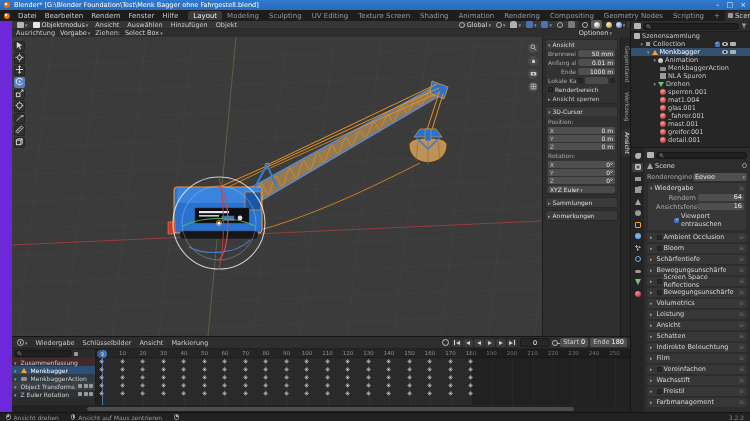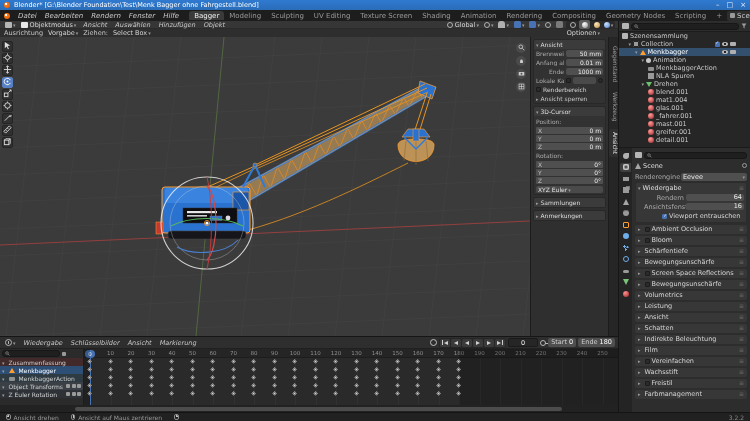--- a/index.html
+++ b/index.html
@@ -13,30 +13,30 @@
 
   
   .titlebar{height:10px;background:linear-gradient(#2f7ad0,#2a6cb8);display:flex;align-items:center;padding:0 4px;color:#fff;}
   .blogo{width:6px;height:6px;border-radius:50%;background:radial-gradient(circle at 35% 35%,#fff 1px,#ff7a1a 1px,#e05a00 100%);margin-right:4px;flex:none;}
   .titlebar .title{font-size:6.5px;white-space:nowrap;overflow:hidden;}
   .winbtns{margin-left:auto;display:flex;gap:7px;font-size:7px;line-height:10px;color:#eaf2ff;}
   .winbtns span{cursor:default;}
 
   
   .topbar{height:11px;background:#1d1d1d;display:flex;align-items:center;padding:0 4px;white-space:nowrap;}
-  .menu-item{padding:0 4px;color:#c9c9c9;font-style:italic;}
+  .menu-item{padding:0 4px;color:#c9c9c9;}
   .ws-tabs{display:flex;margin-left:6px;}
   .ws-tab{padding:1px 5px 0;color:#999;border-radius:3px 3px 0 0;}
   .ws-tab.active{background:#3a3a3a;color:#efefef;}
   .topbar-right{margin-left:auto;display:flex;gap:4px;align-items:center;}
   .pill{display:flex;align-items:center;gap:2px;background:#2e2e2e;border-radius:2px;padding:1px 3px;color:#cfcfcf;}
   .mini-ico{width:5px;height:5px;background:#9a9a9a;border-radius:1px;display:inline-block;}
 
   .main{display:flex;}
-  .left-stack{width:618px;}
+  .left-stack{width:618px;margin-left:12px;}
   .right-col{width:132px;background:#262626;border-left:1px solid #161616;}
 
   
   .rowA{height:8px;background:#363636;display:flex;align-items:center;padding:0 3px;gap:1px;font-size:6.5px;border-bottom:1px solid #2a2a2a;}
   .rowB{height:8px;background:#2e2e2e;display:flex;align-items:center;padding:0 4px;gap:3px;font-size:6.5px;color:#c5c5c5;}
   .hbtn{display:flex;align-items:center;padding:0 2px;color:#d5d5d5;}
   .ed-ico{width:7px;height:6px;background:#b5b5b5;border-radius:1px;display:inline-block;}
   .sq{width:7px;height:7px;border-radius:1.5px;display:inline-block;background:#4a4a4a;}
   .sq.blue{background:#4772b3;}
   .sphere{width:6px;height:6px;border-radius:50%;display:inline-block;}
@@ -202,21 +202,21 @@
   <div class="topbar">
     <span class="blogo"></span>
     <div class="row" id="topbar-menus">
         <span class="menu-item">Datei</span>
         <span class="menu-item">Bearbeiten</span>
         <span class="menu-item">Rendern</span>
         <span class="menu-item">Fenster</span>
         <span class="menu-item">Hilfe</span>
       </div>
     <div class="ws-tabs" id="workspace-tabs">
-        <span class="ws-tab active">Bagger</span>
+        <span class="ws-tab active">Layout</span>
         <span class="ws-tab">Modeling</span>
         <span class="ws-tab">Sculpting</span>
         <span class="ws-tab">UV Editing</span>
         <span class="ws-tab">Texture Screen</span>
         <span class="ws-tab">Shading</span>
         <span class="ws-tab">Animation</span>
         <span class="ws-tab">Rendering</span>
         <span class="ws-tab">Compositing</span>
         <span class="ws-tab">Geometry Nodes</span>
         <span class="ws-tab">Scripting</span>
@@ -862,21 +862,21 @@
               <span class="lbl">NLA Spuren</span>
             </div>
             <div class="ol-row" style="padding-left: 22.5px;">
               <span class="arrow-open"></span>
               <span class="o-ico i-mesh-data"></span>
               <span class="lbl">Drehen</span>
             </div>
             <div class="ol-row" style="padding-left: 29px;">
               <span></span>
               <span class="o-ico i-material"></span>
-              <span class="lbl">blend.001</span>
+              <span class="lbl">sperren.001</span>
             </div>
             <div class="ol-row" style="padding-left: 29px;">
               <span></span>
               <span class="o-ico i-material"></span>
               <span class="lbl">mat1.004</span>
             </div>
             <div class="ol-row" style="padding-left: 29px;">
               <span></span>
               <span class="o-ico i-material"></span>
               <span class="lbl">glas.001</span>

